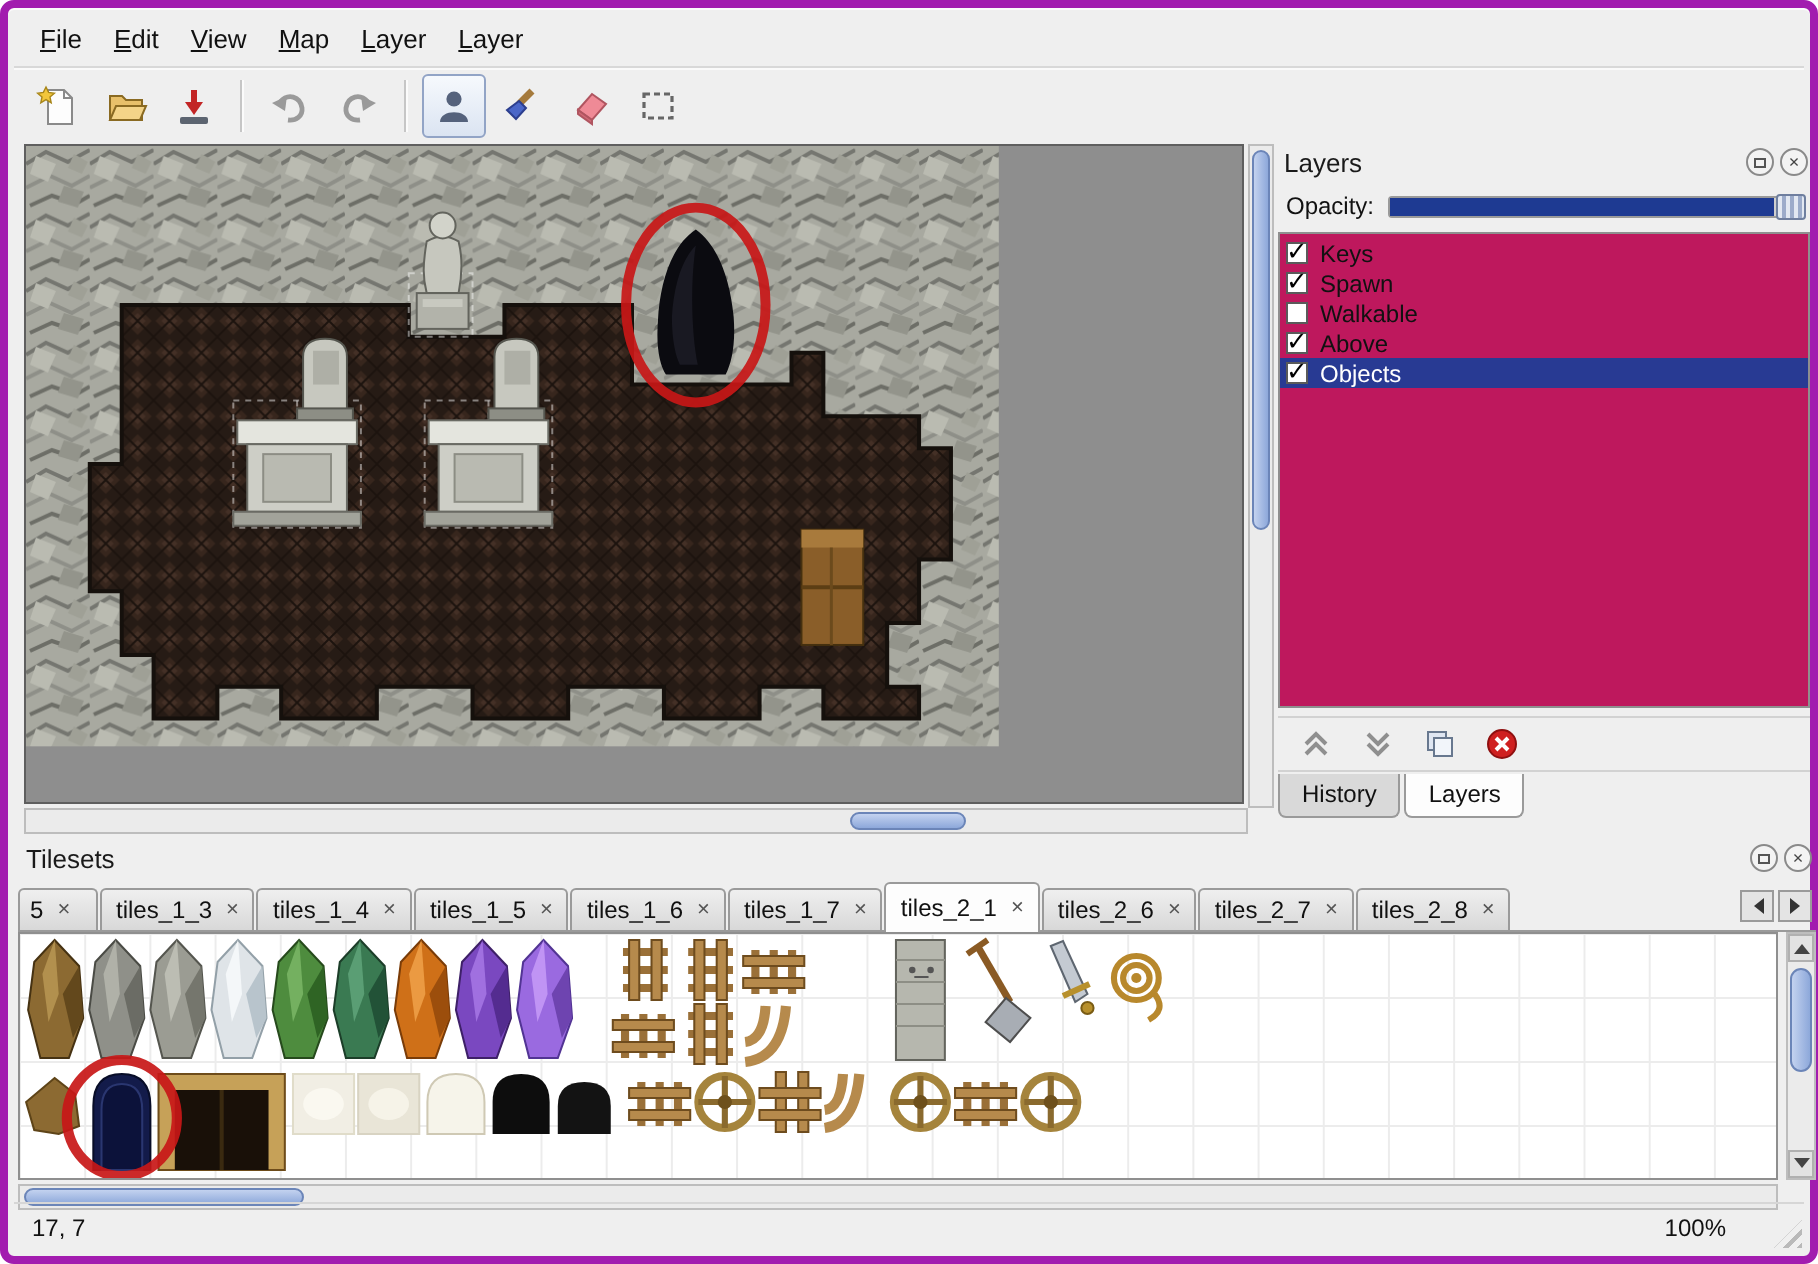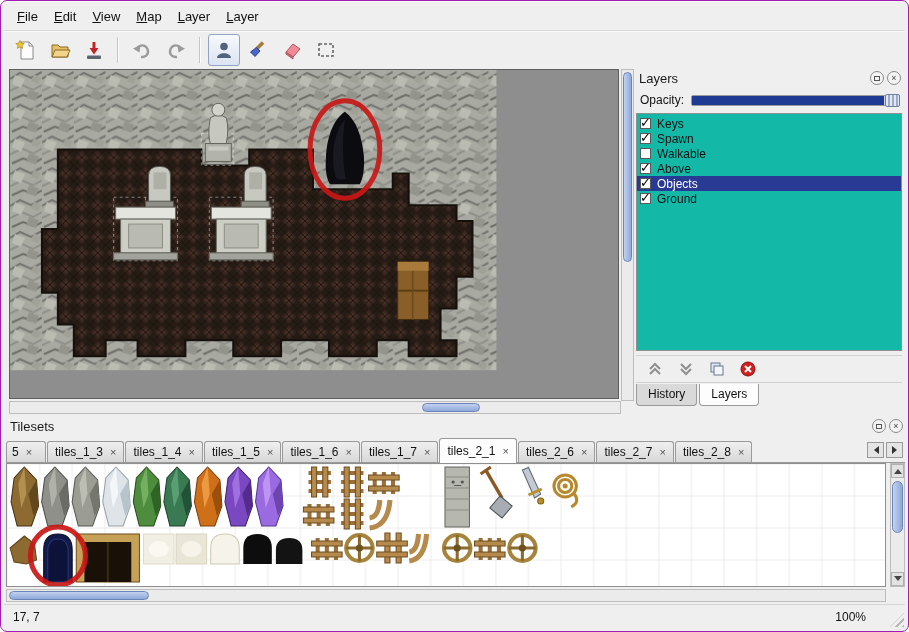--- a/index.html
+++ b/index.html
@@ -1,19 +1,19 @@
 <!DOCTYPE html>
 <html style="--selection: #283a93; --slider_fill: #1e3a92; --annotation: #c81717; --scroll_handle: #9db4e2;"><head>
 <meta charset="utf-8">
 <style>
   html,body{margin:0;padding:0;background:#ffffff;}
   *{box-sizing:border-box;}
   body{font-family:"Liberation Sans","DejaVu Sans",sans-serif;color:#111;}
   .stage{position:relative;width:909px;height:632px;background:#fff;overflow:hidden;}
-  .window{position:absolute;inset:0;background:#efefef;border:1px solid #a21caf;border-radius:7px;box-shadow:inset 0 1px 0 #fbfbfb;}
+  .window{position:absolute;inset:0;background:#efefef;border:4px solid #a21caf;border-radius:7px;box-shadow:inset 0 1px 0 #fbfbfb;}
 
   
   .menubar{position:absolute;top:3px;left:4px;right:4px;height:25px;display:flex;align-items:center;padding:0 4px;}
   .menu-item{display:inline-block;font-size:13px;padding:3px 8px;border-radius:2px;cursor:default;}
   .menu-item::first-letter{text-decoration:underline;}
   .menubar-sep{position:absolute;top:29px;left:3px;right:3px;height:2px;border-top:1px solid #d8d8d8;border-bottom:1px solid #fafafa;}
 
   
   .toolbar{position:absolute;top:31px;left:4px;right:4px;height:36px;display:flex;align-items:center;padding:0 5px;gap:2px;}
   .tbtn{width:32px;height:32px;display:flex;align-items:center;justify-content:center;border:1px solid transparent;border-radius:3px;}
@@ -37,21 +37,21 @@
   .dock-btn{width:14px;height:14px;border:1px solid #8a8a8a;border-radius:50%;background:#f3f3f3;display:flex;align-items:center;justify-content:center;font-size:9px;color:#444;line-height:1;}
   .float-glyph{width:6px;height:5px;border:1px solid #555;display:block;}
 
   
   .layers-dock{position:absolute;left:633px;top:68px;width:270px;height:342px;}
   .opacity-row{position:absolute;top:22px;left:2px;right:2px;height:18px;display:flex;align-items:center;}
   .opacity-label{font-size:12px;padding:0 7px 0 4px;}
   .slider{flex:1;height:11px;position:relative;background:#cfcfcf;border:1px solid #9a9a9a;border-radius:2px;margin-right:2px;}
   .slider-fill{position:absolute;left:0;top:0;bottom:0;width:calc(100% - 15px);background:var(--slider_fill,#1e3a92);}
   .slider-handle{position:absolute;right:-1px;top:-2px;bottom:-2px;width:15px;background:repeating-linear-gradient(90deg,#e2e8f2 0 2px,#9cabca 2px 4px);border:1px solid #6f7f9f;border-radius:2px;}
-  .layer-list{position:absolute;top:44px;left:2px;right:2px;height:238px;background:#14b8a6;border:1px solid #8f8f8f;overflow:hidden;padding-top:2px;}
+  .layer-list{position:absolute;top:44px;left:2px;right:2px;height:238px;background:#be185d;border:1px solid #8f8f8f;overflow:hidden;padding-top:2px;}
   .layer-row{height:15px;display:flex;align-items:center;font-size:12px;padding-left:3px;}
   .layer-row.selected{background:var(--selection,#283a93);color:#fff;}
   .cb{width:11px;height:11px;background:#fff;border:1px solid #5a5a5a;margin-right:6px;position:relative;flex:none;}
   .cb.checked::after{content:"\2713";position:absolute;left:-1px;top:-4px;font-size:13px;font-weight:bold;color:#000;}
   .layer-btns{position:absolute;top:286px;left:2px;right:2px;height:28px;display:flex;align-items:center;gap:13px;padding-left:10px;border-top:1px solid #d2d2d2;border-bottom:1px solid #d2d2d2;}
   .lbtn{width:18px;height:18px;display:flex;align-items:center;justify-content:center;}
   .dock-tabs{position:absolute;top:315px;left:2px;height:24px;display:flex;align-items:flex-start;}
   .dock-tab{font-size:12px;padding:3px 11px 4px;background:#d9d9d9;border:1px solid #9a9a9a;border-radius:0 0 4px 4px;margin-right:2px;border-top:none;}
   .dock-tab.active{background:#fdfdfd;}
 
@@ -275,24 +275,20 @@
         <div class="layer-row">
           <span class="cb checked"></span>
           <span>Above</span>
         </div>
 
         <div class="layer-row selected">
           <span class="cb checked"></span>
           <span>Objects</span>
         </div>
 
-        <div class="layer-row">
-          <span class="cb checked"></span>
-          <span>Ground</span>
-        </div>
       </div>
     <div class="layer-btns">
       <span class="lbtn">
         <svg width="16" height="16">
               <path d="M3 8 L8 3 L13 8 M3 13 L8 8 L13 13" stroke="#8f8f8f" stroke-width="2" fill="none"></path>
             </svg>
       </span>
       <span class="lbtn">
         <svg width="16" height="16">
               <path d="M3 3 L8 8 L13 3 M3 8 L8 13 L13 8" stroke="#8f8f8f" stroke-width="2" fill="none"></path>

